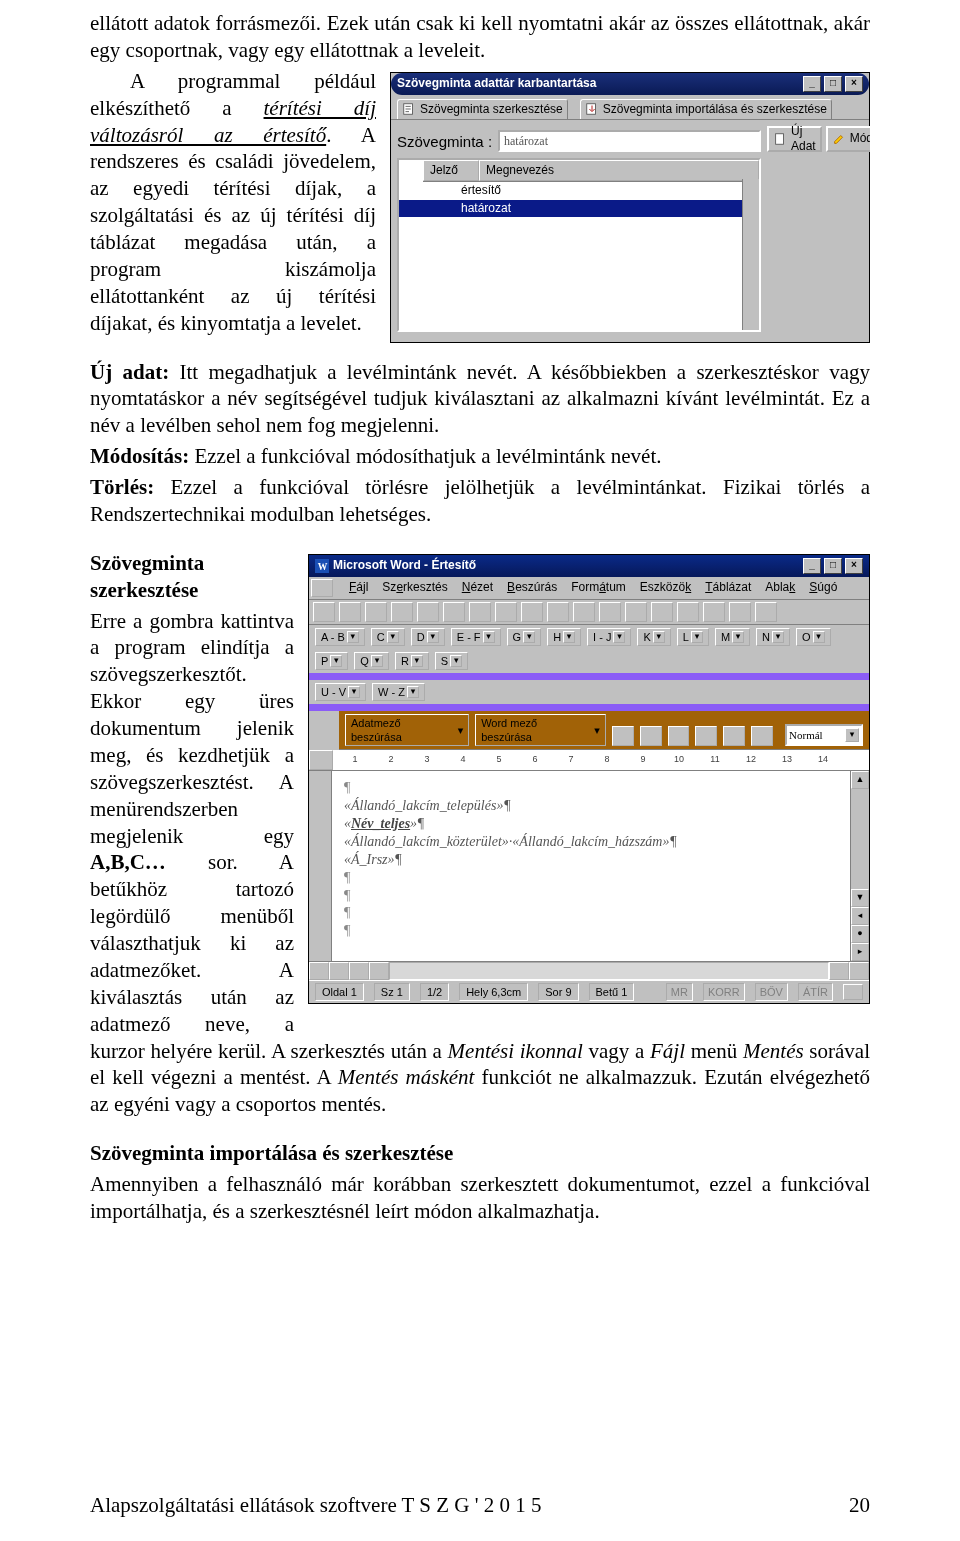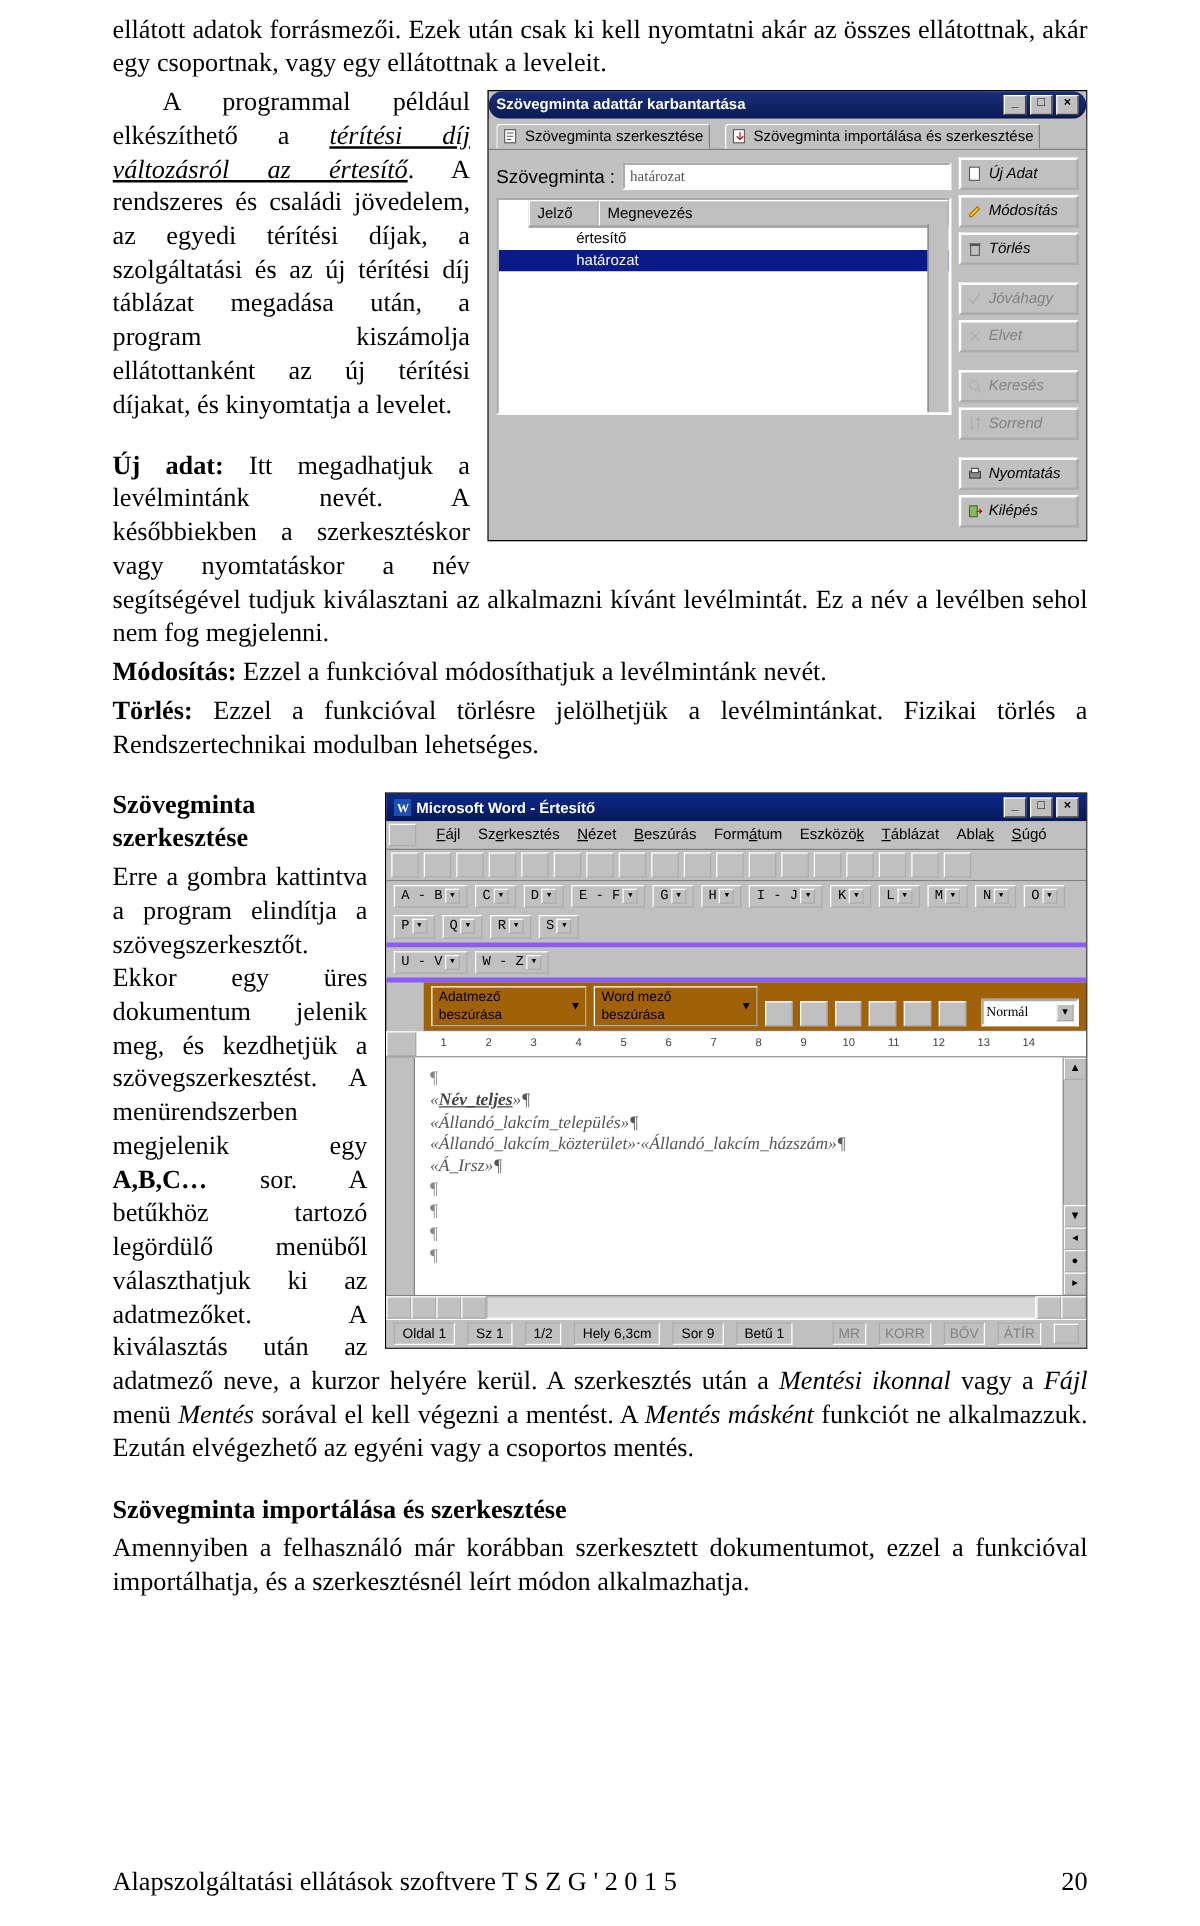--- a/index.html
+++ b/index.html
@@ -82,21 +82,21 @@
   .ss1 .list-head .col{padding:2px 6px;border-right:1px solid #fff;}
   .ss1 .list-head .c1{width:42px;background:#c0c0c0;border:1px outset #fff;}
   .ss1 .list-head .c2{flex:1;background:#c0c0c0;border:1px outset #fff;}
   .ss1 .list-body .row{display:flex;font-size:12px;}
   .ss1 .list-body .row .c1{width:44px;padding:1px 6px;}
   .ss1 .list-body .row .c2{flex:1;padding:1px 6px;}
   .ss1 .list-body .row.sel{background:#0a1a88;color:#fff;}
   .ss1 .list .vsb{
     position:absolute;right:0;top:19px;bottom:0;width:16px;background:#c0c0c0;border-left:1px solid #808080;
   }
-  .ss1 .right{width:96px;display:flex;flex-direction:column;gap:4px;font-style:italic;}
+  .ss1 .right{width:96px;display:flex;flex-direction:row;gap:4px;}
   .ss1 .btn{
     display:flex;align-items:center;gap:4px;
     border:2px outset #fff;background:#c0c0c0;padding:2px 4px;font-size:12px;height:18px;
   }
   .ss1 .btn.disabled{color:#808080;}
   .ss1 .btn .ico{width:14px;height:14px;flex:none;}
   .ss1 .sep{height:6px;}
 
   
   .ss2{
@@ -125,21 +125,21 @@
     background:#c0c0c0;padding:2px 4px;display:flex;gap:4px;border-bottom:1px solid #808080;align-items:center;flex-wrap:nowrap;
   }
   .ss2 .tbtn{
     width:20px;height:18px;border:1px outset #fff;background:#c0c0c0;
   }
   .ss2 .tsel{
     height:18px;min-width:70px;border:2px inset #fff;background:#fff;font:11px Tahoma;padding:0 2px;display:flex;align-items:center;justify-content:space-between;
   }
   .ss2 .tsel .dd{width:12px;height:12px;border:1px outset #fff;background:#c0c0c0;text-align:center;font-size:9px;line-height:10px;}
   .ss2 .letterbar{
-    background:#c0c0c0;padding:3px 6px;display:flex;gap:6px;border-bottom:4px solid #8b5cf6;font-size:11px;flex-wrap:wrap;font-family:Liberation Mono, monospace;
+    background:#c0c0c0;padding:3px 6px;display:flex;gap:6px;border-bottom:7px solid #8b5cf6;font-size:11px;flex-wrap:wrap;
   }
   .ss2 .letterbar .litem{border:1px outset #fff;padding:1px 5px;display:flex;align-items:center;gap:2px;}
   .ss2 .letterbar .litem .dd{font-size:9px;border:1px outset #fff;width:10px;height:10px;text-align:center;line-height:8px;}
   .ss2 .fieldbar{
     background:#a16207;padding:3px 6px;display:flex;gap:6px;border-bottom:1px solid #808080;font-size:11px;align-items:flex-end;margin-left:30px;
   }
   .ss2 .fieldbar .fsel{border:1px outset #fff;padding:1px 5px;display:flex;align-items:center;gap:4px;}
   .ss2 .ruler{
     background:#fff;border-bottom:1px solid #808080;height:20px;position:relative;font-size:9px;
     display:flex;align-items:center;padding-left:28px;gap:0;
@@ -478,24 +478,24 @@
         <span class="num">10</span>
         <span class="num">11</span>
         <span class="num">12</span>
         <span class="num">13</span>
         <span class="num">14</span>
       </div>
       <div class="docarea">
         <div class="vstrip"></div>
         <div class="docpage">
           <div class="para"><span class="pil">¶</span></div>
+          <div class="para"><span class="fieldcode">«Állandó_lakcím_település»¶</span></div>
           <div class="para">
             <span class="fieldcode">«</span><span class="bname">Név_teljes</span><span class="fieldcode">»¶</span>
           </div>
-          <div class="para"><span class="fieldcode">«Állandó_lakcím_település»¶</span></div>
           <div class="para"><span class="fieldcode">«Állandó_lakcím_közterület»·«Állandó_lakcím_házszám»¶</span></div>
           <div class="para"><span class="fieldcode">«Á_Irsz»¶</span></div>
           <div class="para"><span class="pil">¶</span></div>
           <div class="para"><span class="pil">¶</span></div>
           <div class="para"><span class="pil">¶</span></div>
           <div class="para"><span class="pil">¶</span></div>
         </div>
         <div class="vsb">
           <div class="ar">▲</div>
           <div style="flex:1"></div>

